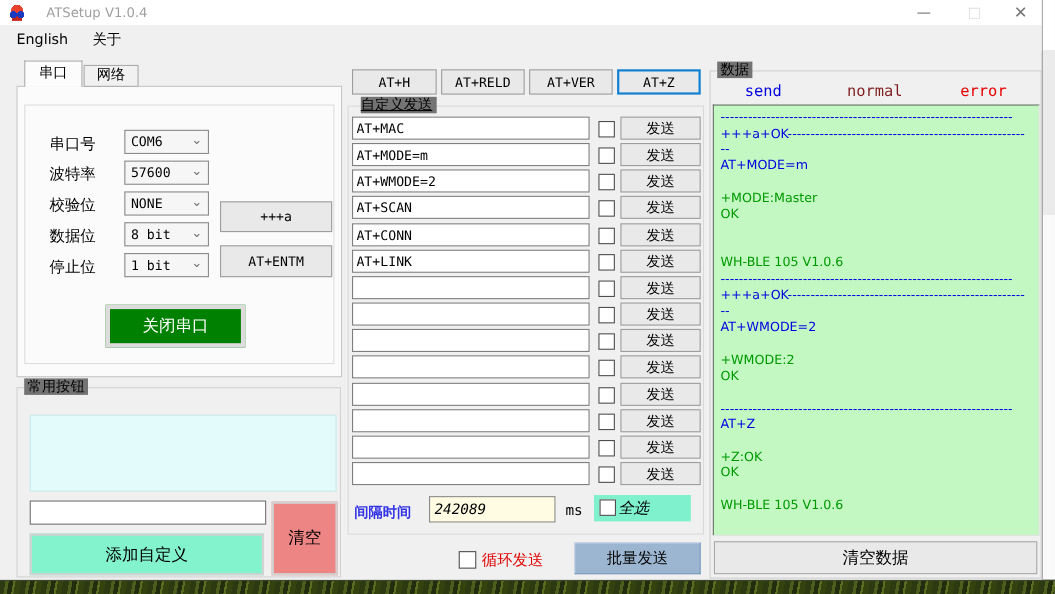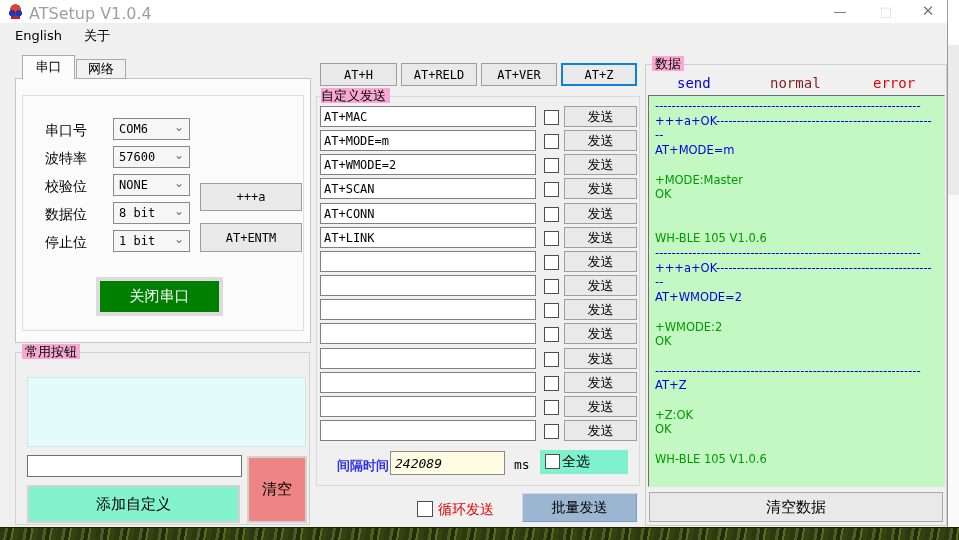--- a/index.html
+++ b/index.html
@@ -14,37 +14,37 @@
   
   .window{position:absolute;left:0;top:0;width:948px;height:527px;background:#f0f0f0;
           border-right:1px solid #9a9a9a;box-sizing:border-box;}
   .titlebar{position:absolute;left:0;top:0;width:100%;height:23px;background:#ffffff;}
   .app-icon{position:absolute;left:8px;top:4px;width:15px;height:15px;
     background:
       radial-gradient(circle at 28% 62%, #1a3bbf 0 22%, transparent 24%),
       radial-gradient(circle at 72% 62%, #1a3bbf 0 22%, transparent 24%),
       radial-gradient(circle at 50% 86%, #c3251c 0 30%, transparent 33%),
       radial-gradient(circle at 50% 38%, #e8402f 0 44%, transparent 47%);}
-  .title{position:absolute;left:29px;top:4px;font-size:16px;color:#9f9f9f;}
+  .title{position:absolute;left:42px;top:4px;font-size:12px;color:#9f9f9f;}
   .win-btn{position:absolute;top:2px;width:24px;height:19px;text-align:center;line-height:19px;font-size:13px;}
   .win-min{left:828px;color:#6d6d6d;}
   .win-max{left:874px;color:#dedede;}
   .win-close{left:916px;color:#777;font-size:15px;}
   .menubar{position:absolute;left:0;top:23px;width:100%;height:24px;background:#f0f0f0;}
   .menu-item{display:inline-block;padding:4px 9px 3px;font-size:13px;}
   .menu-item:first-child{margin-left:6px;}
   
   .gbox{position:absolute;border:1px solid #d6d6d6;box-sizing:border-box;}
-  .glabel{position:absolute;top:-9px;left:6px;background:#f9a8d4;padding:0 3px;font-size:13px;line-height:15px;}
+  .glabel{position:absolute;top:-9px;left:6px;background:#737373;padding:0 3px;font-size:13px;line-height:15px;}
   .tabpage{position:absolute;left:15px;top:78px;width:296px;height:265px;background:#fbfbfb;border:1px solid #c5c5c5;box-sizing:border-box;}
   .gbox-serial{left:22px;top:95px;width:282px;height:236px;border-color:#dedede;background:#fbfbfb;}
   .gbox-common{left:15px;top:352px;width:295px;height:173px;border-color:#d2d2d2;}
   .gbox-custom{left:316px;top:96px;width:324px;height:390px;border-color:#d9d9d9;}
   .gbox-data{left:645px;top:64px;width:302px;height:462px;border-color:#cfcfcf;}
-  .gbox-custom .glabel{left:4px;padding:0 4px 0 0;}
+  .gbox-custom .glabel{left:11px;padding:0 4px 0 0;text-decoration:underline;}
   
   .tab{position:absolute;box-sizing:border-box;text-align:center;font-size:13px;border:1px solid #ababab;background:#f1f1f1;}
   .tab.active{background:#fcfcfc;border-bottom:none;z-index:3;}
   
   .fld-label{position:absolute;left:45px;width:60px;font-size:14px;}
   .combo{position:absolute;left:113px;width:77px;height:22px;background:#f6f6f6;border:1px solid #8a8a8a;box-sizing:border-box;}
   .combo .val{position:absolute;left:5px;top:3px;font-size:12px;}
   .combo .chev{position:absolute;right:5px;top:1px;font-size:12px;color:#6f6f6f;}
   
   .btn{position:absolute;display:flex;align-items:center;justify-content:center;
@@ -62,21 +62,21 @@
   
   .row-input{position:absolute;left:320px;width:216px;height:21px;background:#fff;border:1px solid #7f7f7f;box-sizing:border-box;
              font-size:12px;padding:0 3px;outline:none;font-family:"DejaVu Sans Mono","Liberation Mono",monospace;}
   .chk{position:absolute;width:13px;height:13px;background:#fff;border:1px solid #4e4e4e;box-sizing:content-box;}
   .row-chk{left:544px;}
   .btn-send{left:564px;width:73px;height:21px;font-size:13px;}
   .interval-label{position:absolute;left:322px;top:457px;font-size:13px;font-weight:bold;}
   .interval-input{position:absolute;left:390px;top:451px;width:115px;height:24px;border:1px solid #8a8a8a;box-sizing:border-box;
                   font-size:13px;padding:0 4px;outline:none;font-family:"DejaVu Sans Mono","Liberation Mono",monospace;}
   .ms-label{position:absolute;left:514px;top:457px;font-size:13px;}
-  .select-all{position:absolute;left:540px;top:450px;width:88px;height:24px;}
+  .select-all{position:absolute;left:540px;top:450px;width:88px;height:24px;font-style:italic;}
   .select-all .chk{left:5px;top:4px;position:absolute;}
   .select-all .lbl{position:absolute;left:22px;top:3px;font-size:14px;}
   .loop-chk{left:417px;top:501px;width:14px;height:14px;}
   .loop-label{position:absolute;left:438px;top:501px;font-size:14px;}
   .btn-batch{left:522px;top:493px;width:115px;height:29px;border:1px solid #7d9cbf;border-top-color:#cdd9e8;border-left-color:#cdd9e8;font-size:14px;}
   
   .legend-item{position:absolute;top:75px;font-size:14px;font-family:"DejaVu Sans Mono","Liberation Mono",monospace;}
   .log{position:absolute;left:648px;top:95px;width:297px;height:392px;box-sizing:border-box;
        border:1px solid;border-color:#6e6e6e #e2e2e2 #e2e2e2 #6e6e6e;
        padding:3px 6px;font-size:11.5px;line-height:14.7px;white-space:pre;overflow:hidden;}
@@ -198,21 +198,21 @@
         <input class="row-input" value="" style="top: 372px;">
         <span class="chk row-chk" style="top: 376px;"></span>
         <div class="btn btn-send" style="top: 372px;">发送</div>
         <input class="row-input" value="" style="top: 396px;">
         <span class="chk row-chk" style="top: 400px;"></span>
         <div class="btn btn-send" style="top: 396px;">发送</div>
         <input class="row-input" value="" style="top: 420px;">
         <span class="chk row-chk" style="top: 424px;"></span>
         <div class="btn btn-send" style="top: 420px;">发送</div>
       </div>
-    <span class="interval-label" id="interval-label" style="color: rgb(51, 51, 230); margin-left: 15px;">间隔时间</span>
+    <span class="interval-label" id="interval-label" style="color: rgb(51, 51, 230);">间隔时间</span>
     <input class="interval-input" id="interval-input" value="242089" style="background: rgb(255, 252, 227); font-style: italic;">
     <span class="ms-label mono">ms</span>
     <span class="select-all" id="select-all" style="background: rgb(127, 242, 205);">
       <span class="chk"></span>
       <span class="lbl">全选</span>
     </span>
 
     <span class="chk loop-chk"></span>
     <span class="loop-label" id="loop-label" style="color: rgb(224, 0, 0);">循环发送</span>
     <div class="btn btn-batch" id="btn-batch" style="background: rgb(156, 182, 209);">批量发送</div>

